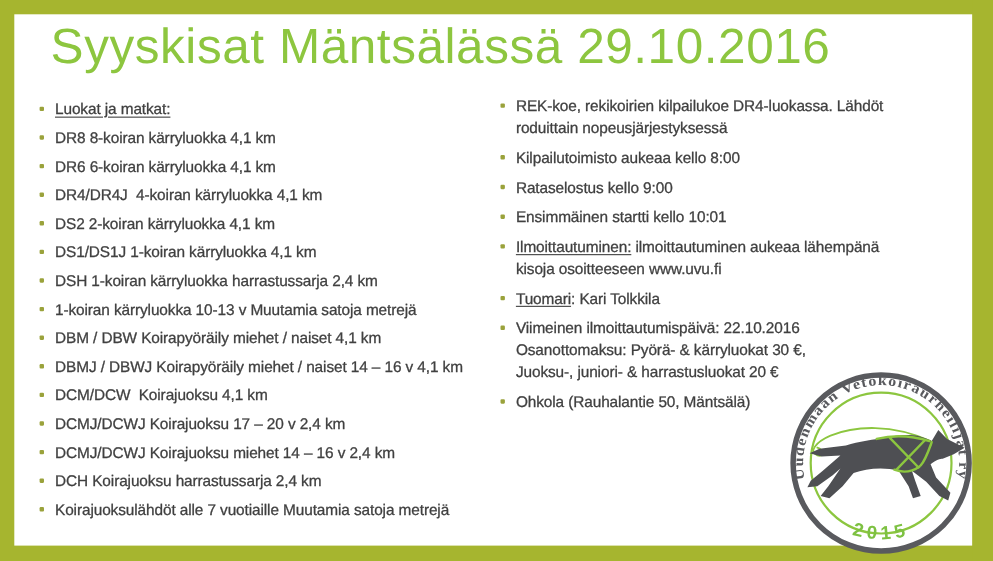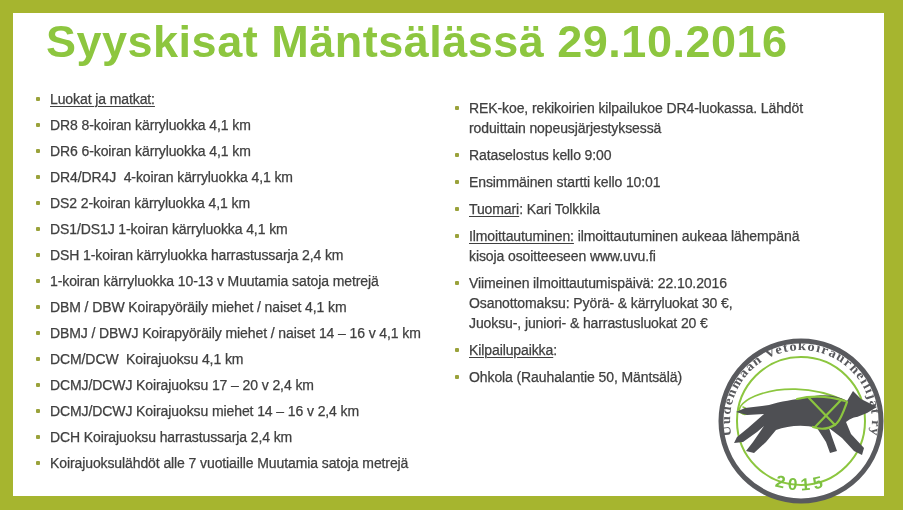--- a/index.html
+++ b/index.html
@@ -22,34 +22,34 @@
     position:absolute;
     left:884px; top:0; width:19px; height:510px;
     background:#a6b52f;
     z-index:3;
   }
 
   .title {
     position:absolute;
     left:46px; top:16px;
     font-size:45px; line-height:1.15;
-    font-weight:700;
+    font-weight:400;
     letter-spacing:0.5px;
     color:#8dc63f;
     white-space:nowrap;
     z-index:2;
   }
 
   ul.col {
     position:absolute;
     list-style:none;
     z-index:2;
   }
   ul.col-left  { left:36px;  top:89px; width:414px; }
-  ul.col-right { left:455px; top:98px; width:412px; }
+  ul.col-right { left:455px; top:86px; width:412px; }
 
   ul.col li {
     display:flex;
     align-items:flex-start;
     font-size:14px;
     line-height:20px;
     color:#404040;
   }
   ul.col-left  li { margin-bottom:6px; }
   ul.col-right li { margin-bottom:7px; }
@@ -164,44 +164,44 @@
     </ul>
 
   <ul class="col col-right" id="list-right">
       <li>
         <span class="bullet"></span>
         <span class="txt"><span>REK-koe, rekikoirien kilpailukoe DR4-luokassa. Lähdöt
 roduittain nopeusjärjestyksessä</span></span>
       </li>
       <li>
         <span class="bullet"></span>
+        <span class="txt"><span>Kilpailutoimisto aukeaa kello 8:00</span></span>
+      </li>
+      <li>
+        <span class="bullet"></span>
         <span class="txt"><span>Rataselostus kello 9:00</span></span>
       </li>
       <li>
         <span class="bullet"></span>
         <span class="txt"><span>Ensimmäinen startti kello 10:01</span></span>
-      </li>
-      <li>
-        <span class="bullet"></span>
-        <span class="txt"><span class="u">Tuomari</span><span>: Kari Tolkkila</span></span>
       </li>
       <li>
         <span class="bullet"></span>
         <span class="txt"><span class="u">Ilmoittautuminen:</span><span> ilmoittautuminen aukeaa lähempänä
 kisoja osoitteeseen www.uvu.fi</span></span>
+      </li>
+      <li>
+        <span class="bullet"></span>
+        <span class="txt"><span class="u">Tuomari</span><span>: Kari Tolkkila</span></span>
       </li>
       <li>
         <span class="bullet"></span>
         <span class="txt"><span>Viimeinen ilmoittautumispäivä: 22.10.2016
 Osanottomaksu: Pyörä- &amp; kärryluokat 30 €,
 Juoksu-, juniori- &amp; harrastusluokat 20 €</span></span>
-      </li>
-      <li>
-        <span class="bullet"></span>
-        <span class="txt"><span class="u">Kilpailupaikka</span><span>:</span></span>
       </li>
       <li>
         <span class="bullet"></span>
         <span class="txt"><span>Ohkola (Rauhalantie 50, Mäntsälä)</span></span>
       </li>
     </ul>
 
   <svg class="logo" viewBox="-87 -87 174 174">
     <circle cx="0" cy="0" r="80" fill="#ffffff" stroke="#595a5e" stroke-width="5"></circle>
     <circle cx="0" cy="0" r="64" fill="none" stroke="#8cc63f" stroke-width="2"></circle>

